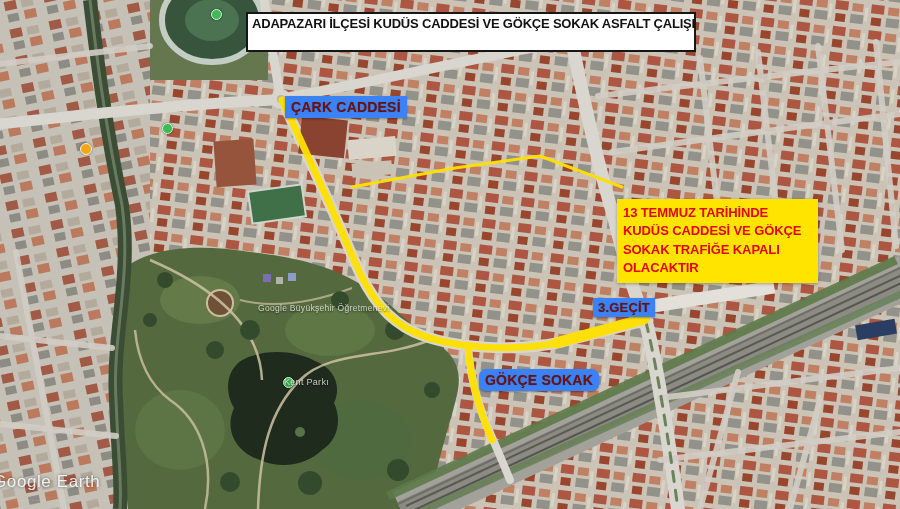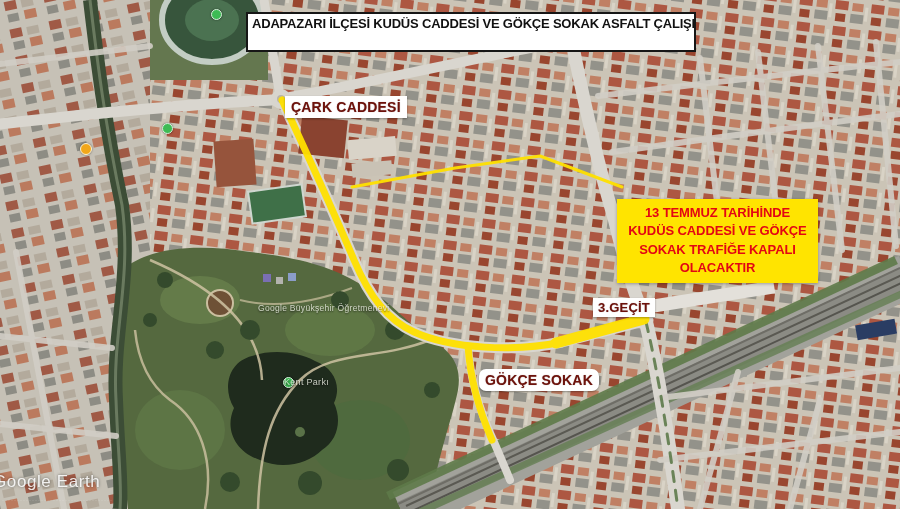--- a/index.html
+++ b/index.html
@@ -9,36 +9,36 @@
   }
   .map-svg{position:absolute;left:0;top:0;width:900px;height:509px;display:block;}
 
   .title-box{
     position:absolute;left:246px;top:12px;width:439px;height:32px;
     background:#ffffff;border:2px solid #161616;
     color:#111111;font-weight:bold;font-size:13px;letter-spacing:-0.2px;
     padding:2px 3px 2px 4px;line-height:1.25;white-space:nowrap;overflow:hidden;
   }
   .street-label{
-    position:absolute;background:#ffffff;color:#6d120b;
+    position:absolute;background:#3b82f6;color:#6d120b;
     font-weight:bold;font-size:14px;letter-spacing:0.2px;
     padding:3px 6px;white-space:nowrap;
     text-shadow:0 0 1px rgba(60,0,0,.4);
     box-shadow:0 1px 2px rgba(0,0,0,.35);
   }
   .lbl-cark {left:285px;top:96px;}
   .lbl-kudus{left:372px;top:238px;}
   .lbl-gecit{left:593px;top:298px;font-size:13px;padding:2px 5px;}
   .lbl-gokce{left:479px;top:369px;border-radius:7px;}
 
   .notice-box{
     position:absolute;left:617px;top:199px;width:189px;
     background:#ffe400;color:#e30613;
     font-weight:bold;font-size:13px;line-height:1.42;letter-spacing:-0.1px;
-    padding:5px 6px;box-shadow:0 1px 3px rgba(0,0,0,.3);text-align:center;
+    padding:5px 6px;box-shadow:0 1px 3px rgba(0,0,0,.3);
   }
   .watermark{
     position:absolute;left:-7px;top:472px;
     color:rgba(255,255,255,.88);font-size:17px;letter-spacing:.6px;
     text-shadow:0 0 3px rgba(0,0,0,.55);
   }
   .attribution{
     position:absolute;left:2px;top:497px;width:250px;height:8px;
     color:rgba(255,255,255,.45);font-size:6px;letter-spacing:1px;overflow:hidden;
     white-space:nowrap;filter:blur(.4px);

